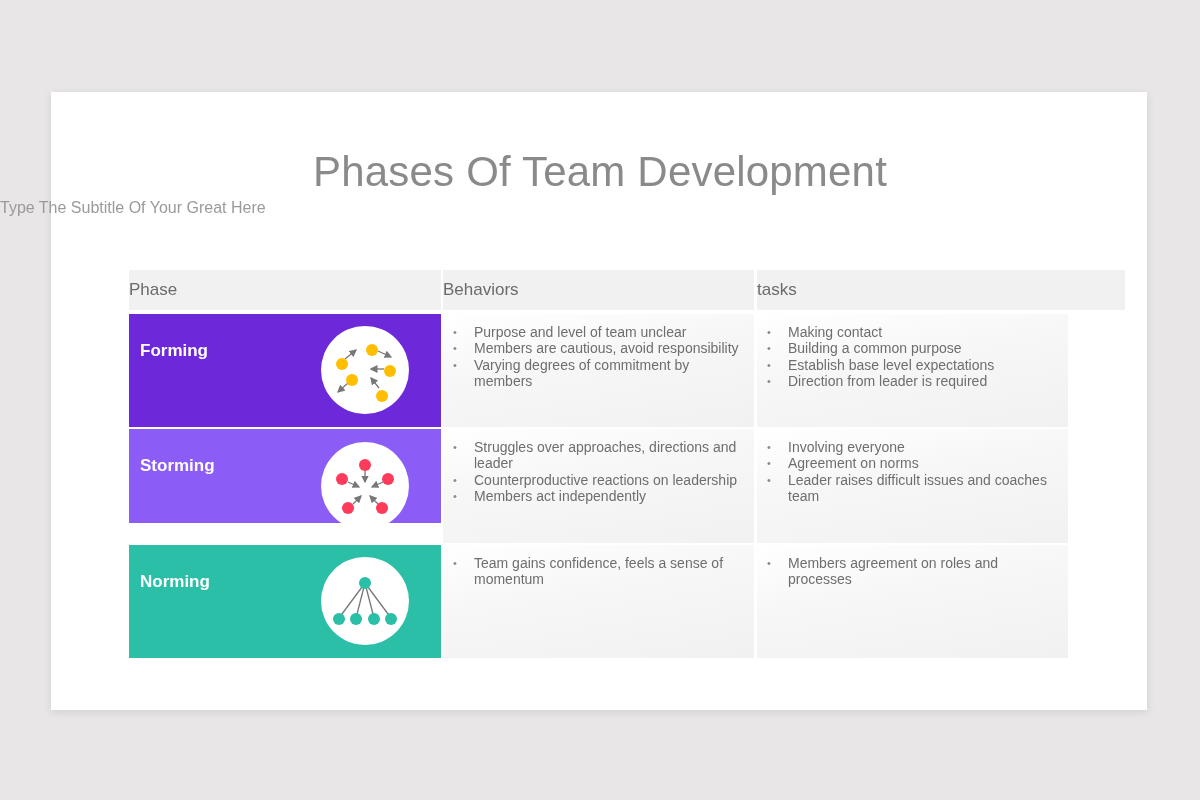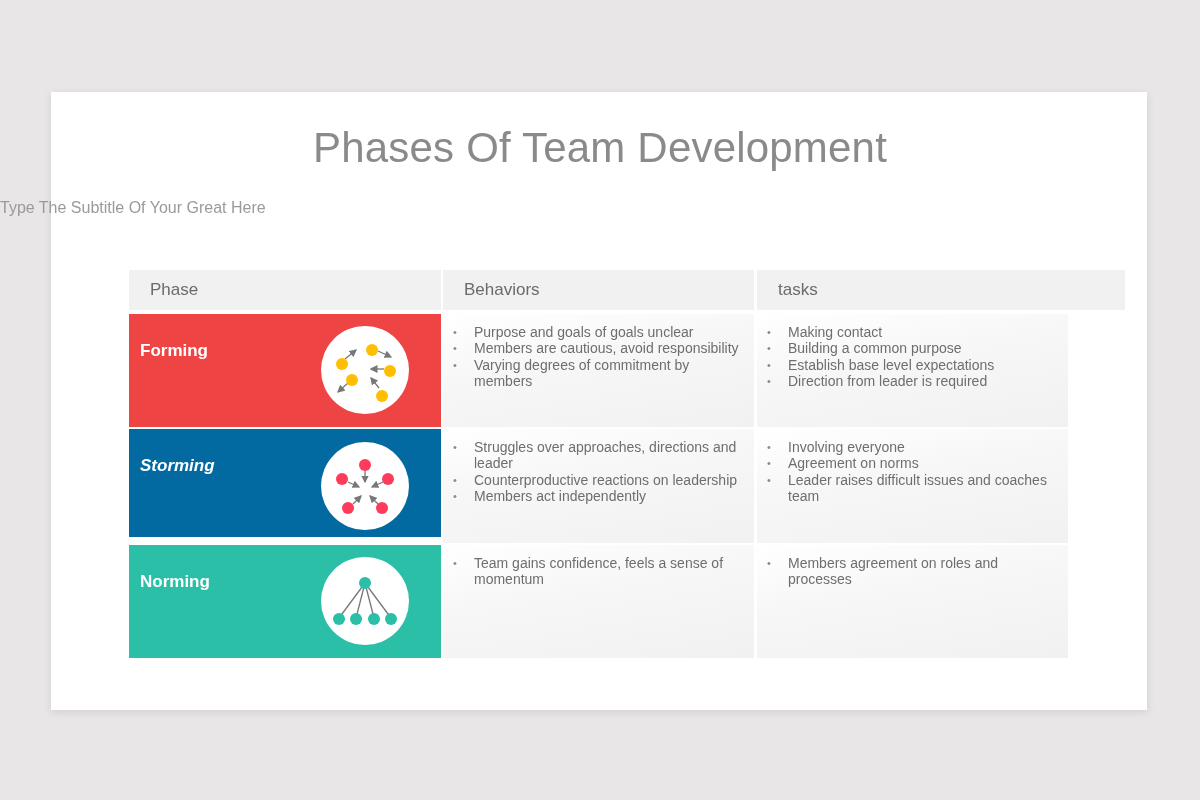--- a/index.html
+++ b/index.html
@@ -12,21 +12,21 @@
     }
     .slide {
       position: absolute;
       left: 51px; top: 92px;
       width: 1096px; height: 618px;
       background: #ffffff;
       box-shadow: 0 2px 8px rgba(0,0,0,0.10);
     }
     .title {
       position: absolute;
-      left: 0; top: 124px; width: 1200px;
+      left: 0; top: 148px; width: 1200px;
       text-align: center;
       font-size: 42px;
       color: #8a8a8a;
       letter-spacing: 0.2px;
       font-weight: normal;
       margin: 0;
     }
     .subtitle {
       position: absolute;
       left: 0; top: 199px; width: 1200px;
@@ -35,21 +35,21 @@
       color: #9a9a9a;
     }
     .hdr {
       position: absolute;
       top: 270px; height: 40px;
       background: #f1f1f1;
       font-size: 17px;
       color: #6b6b6b;
       line-height: 40px;
       box-sizing: border-box;
-      padding-left: 21px;
+      padding-left: 0;
     }
     .phase-cell {
       position: absolute;
       left: 129px; width: 312px;
       color: #ffffff;
     }
     .phase-name {
       position: absolute;
       left: 11px; top: 27px;
       font-size: 17px;
@@ -93,21 +93,21 @@
 
 <div class="slide"></div>
 
 <h1 class="title">Phases Of Team Development</h1>
 <div class="subtitle">Type The Subtitle Of Your Great Here</div>
 
 <div class="hdr" style="left:129px;width:312px;">Phase</div>
 <div class="hdr" style="left:443px;width:311px;">Behaviors</div>
 <div class="hdr" style="left:757px;width:368px;">tasks</div>
 
-<div class="phase-cell" style="top:314px;height:113px;background:#ef4444;">
+<div class="phase-cell" style="top:314px;height:113px;background:#6d28d9;">
   <div class="phase-name">Forming</div>
   <div class="icon-circle" style="top:12px;">
     <svg viewBox="0 0 88 88">
       <defs>
         <marker id="ah1" markerWidth="6" markerHeight="6" refX="5" refY="3" orient="auto">
           <path d="M0,0 L6,3 L0,6 Z" fill="#777"></path>
         </marker>
       </defs>
       <g stroke="#777" stroke-width="1.3" fill="none">
         <line x1="24" y1="33" x2="35" y2="24" marker-end="url(#ah1)"></line>
@@ -121,35 +121,35 @@
         <circle cx="21" cy="38" r="6"></circle>
         <circle cx="69" cy="45" r="6"></circle>
         <circle cx="31" cy="54" r="6"></circle>
         <circle cx="61" cy="70" r="6"></circle>
       </g>
     </svg>
   </div>
 </div>
 <div class="content-cell" style="left:443px;top:314px;width:311px;height:113px;">
   <ul class="blist">
-    <li>Purpose and goals of goals unclear</li>
+    <li>Purpose and level of team unclear</li>
     <li>Members are cautious, avoid responsibility</li>
     <li>Varying degrees of commitment by members</li>
   </ul>
 </div>
 <div class="content-cell" style="left:757px;top:314px;width:311px;height:113px;">
   <ul class="blist">
     <li>Making contact</li>
     <li>Building a common purpose</li>
     <li>Establish base level expectations</li>
     <li>Direction from leader is required</li>
   </ul>
 </div>
 
-<div class="phase-cell" style="top:429px;height:108px;background:#0369a1;font-style:italic;">
+<div class="phase-cell" style="top:429px;height:94px;background:#8b5cf6;">
   <div class="phase-name">Storming</div>
   <div class="icon-circle" style="top:13px;">
     <svg viewBox="0 0 88 88">
       <defs>
         <marker id="ah2" markerWidth="6" markerHeight="6" refX="5" refY="3" orient="auto">
           <path d="M0,0 L6,3 L0,6 Z" fill="#777"></path>
         </marker>
       </defs>
       <g stroke="#777" stroke-width="1.3" fill="none">
         <line x1="44" y1="28" x2="44" y2="40" marker-end="url(#ah2)"></line>

